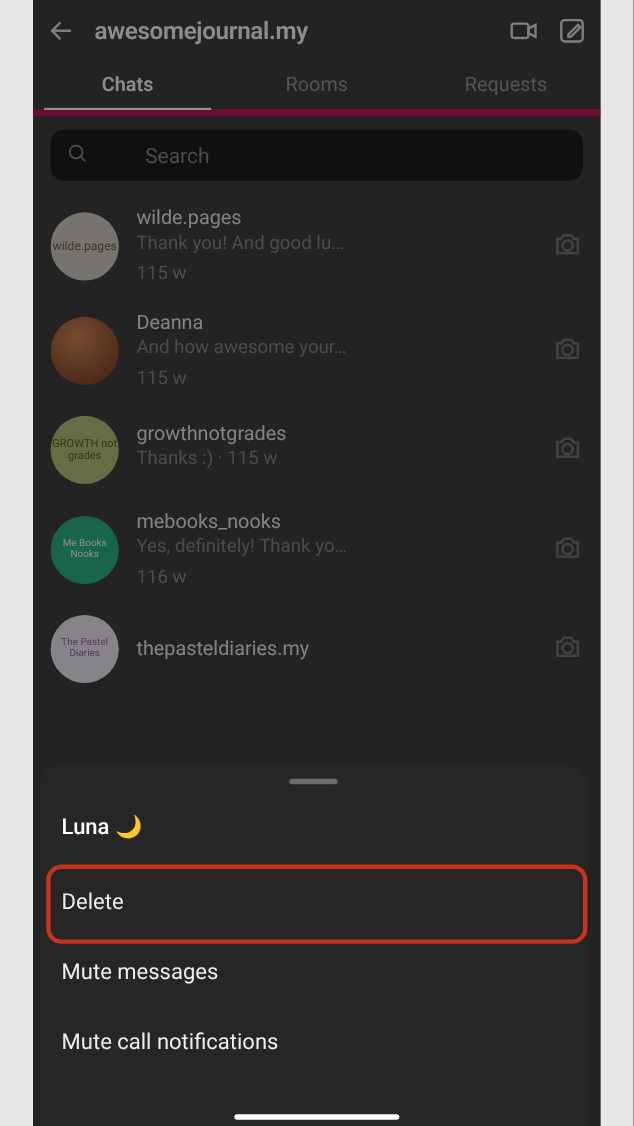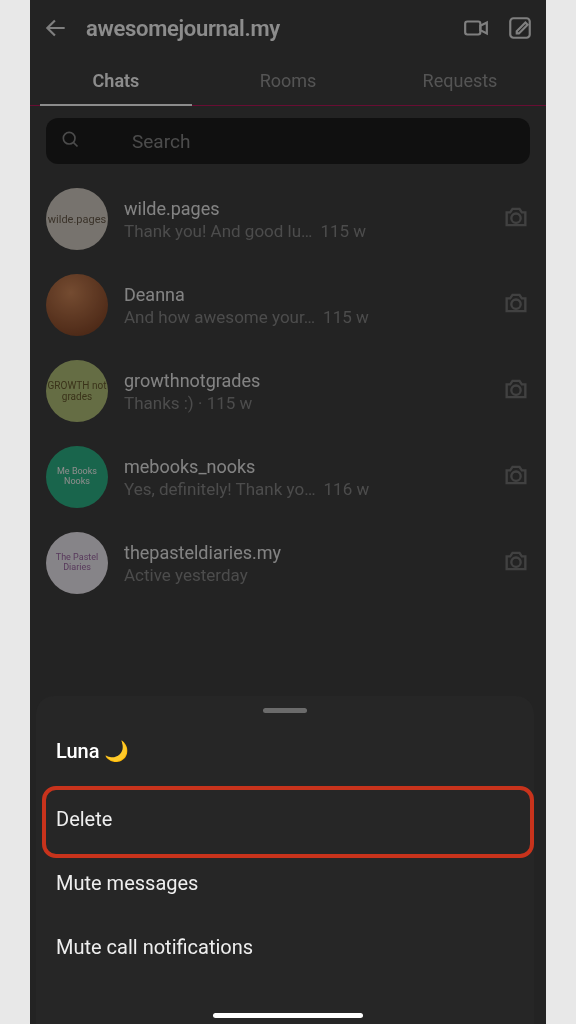--- a/index.html
+++ b/index.html
@@ -31,21 +31,21 @@
     font-size: 22px;
     font-weight: 600;
     color: #fff;
     letter-spacing: -0.3px;
   }
   .icon-btn { width: 28px; height: 28px; display: inline-flex; align-items: center; justify-content: center; color: #e8e8e8; }
   .icon-btn svg { width: 26px; height: 26px; stroke: currentColor; fill: none; stroke-width: 2; }
   .tabs {
     display: flex;
     height: 50px;
-    border-bottom: 1px solid #be185d;
+    border-bottom: 7px solid #be185d;
   }
   .tab {
     flex: 1;
     display: flex;
     align-items: center;
     justify-content: center;
     font-size: 18px;
     color: #9a9a9a;
     position: relative;
   }
@@ -81,21 +81,21 @@
   }
   .avatar {
     width: 62px; height: 62px; border-radius: 50%;
     flex-shrink: 0;
     display: flex; align-items: center; justify-content: center;
     font-size: 11px; color: #333; text-align: center;
     background: #555;
   }
   .chat-text { flex: 1; min-width: 0; }
   .chat-name { color: #eee; font-size: 18px; margin-bottom: 2px; }
-  .chat-preview-row { display: flex; align-items: baseline; gap: 8px; color: #8a8a8a; font-size: 17px; }
+  .chat-preview-row { display: flex; align-items: baseline; gap: 8px; color: #8a8a8a; font-size: 17px; flex-direction: column; }
   .chat-preview { white-space: nowrap; overflow: hidden; text-overflow: ellipsis; min-width: 0; flex: 0 1 auto; max-width: 270px; }
   .chat-time { flex-shrink: 0; }
   .camera-icon { color: #777; flex-shrink: 0; }
   .camera-icon svg { width: 28px; height: 28px; stroke: currentColor; fill: none; stroke-width: 2; }
 
   
   .sheet {
     position: absolute;
     left: 6px; right: 12px; bottom: 0;
     background: #262626;
@@ -260,24 +260,20 @@
           </svg>
       </span>
     </div>
 
     <div class="chat-row">
       <div class="avatar av5">
           <span>The Pastel Diaries</span>
         </div>
       <div class="chat-text">
         <div class="chat-name">thepasteldiaries.my</div>
-        <div class="chat-preview-row">
-          <span class="chat-preview">Active yesterday</span>
-          <span class="chat-time"></span>
-        </div>
       </div>
       <span class="camera-icon">
         <svg viewBox="0 0 24 24">
             <path d="M4 8h3l2-3h6l2 3h3v11H4z"></path>
             <circle cx="12" cy="13" r="4"></circle>
           </svg>
       </span>
     </div>
 
   </div>

